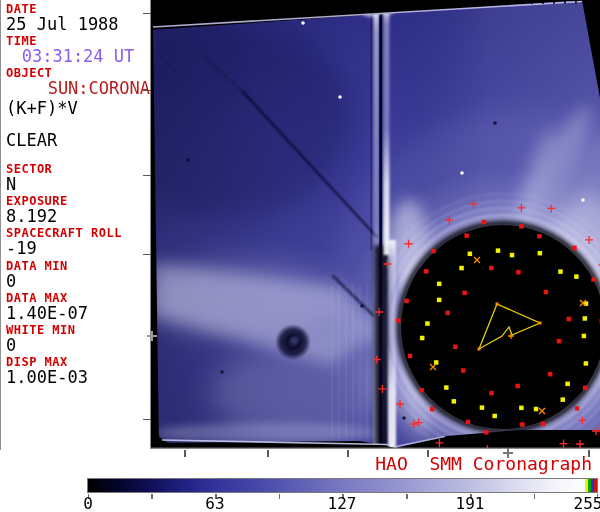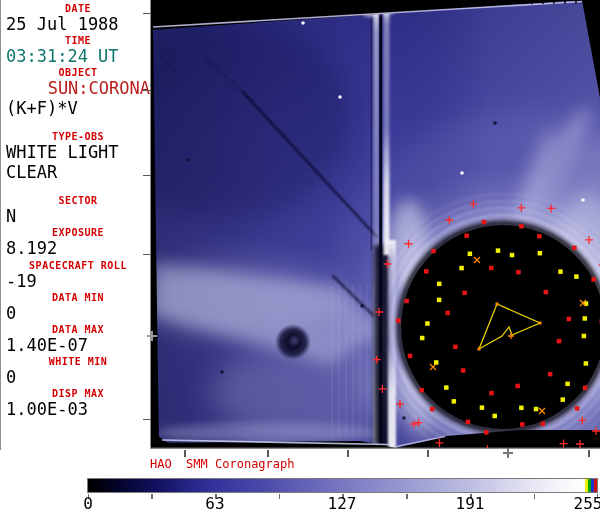--- a/index.html
+++ b/index.html
@@ -5,31 +5,31 @@
   html,body{margin:0;padding:0;background:#fff;}
   #app{position:relative;width:600px;height:512px;background:#fff;overflow:hidden;
        font-family:"DejaVu Sans Mono",monospace;}
   #win-border-top{position:absolute;left:0;top:0;width:150px;height:1px;background:#909090;}
   #win-border-left{position:absolute;left:0;top:0;width:1px;height:450px;background:#909090;}
 
   
   #sidebar{position:absolute;left:1px;top:0;width:149px;height:450px;background:#ffffff;}
   .meta-entry{height:32.07px;padding-left:5px;overflow:visible;}
   .meta-entry:first-child{padding-top:3px;}
-  .meta-label{font-weight:bold;font-size:10px;line-height:12px;letter-spacing:.5px;color:#d40000;
-              white-space:pre;text-align:center;}
+  .meta-label{font-weight:bold;font-size:12px;line-height:12px;letter-spacing:.5px;color:#d40000;
+              white-space:pre;}
   .meta-value{font-size:17px;line-height:18px;color:#000;white-space:pre;margin-top:0px;}
 
   
   #frame{position:absolute;left:150px;top:0;width:450px;height:449px;background:#000;overflow:hidden;}
   #frame svg{display:block;}
 
   
-  #title{position:absolute;left:150px;top:454px;width:450px;text-align:left;
-         font-size:12px;line-height:20px;color:#d40000;white-space:pre;letter-spacing:0px;}
+  #title{position:absolute;left:142px;top:454px;width:450px;text-align:right;
+         font-size:18px;line-height:20px;color:#d40000;white-space:pre;letter-spacing:0px;}
   #colorbar{position:absolute;left:87px;top:478px;width:509px;height:13px;border:1px solid #7a7a7a;}
   #cb-grad{position:absolute;left:0;top:0;right:12px;bottom:0;
     background:linear-gradient(to right,#000000 0%,#04042a 6%,#10105c 13%,#232384 20%,
       #31319a 25%,#4a4aaa 35%,#7575c0 50%,#9494d0 62%,#b8b8e0 75%,#d8d8ee 85%,#f4f4fa 94%,#ffffff 100%);}
   .cb-stripe{position:absolute;top:0;bottom:0;width:3px;}
   #cb-ticks .cbt{position:absolute;top:494px;width:1.5px;height:5px;background:#6a6a6a;}
   #cb-labels .cbl{position:absolute;top:496px;font-size:16px;line-height:16px;color:#000;
                   transform:translateX(-50%);white-space:pre;}
   
   .tick{position:absolute;background:#5a5a5a;}
@@ -41,32 +41,28 @@
   <div id="win-border-top"></div>
   <div id="win-border-left"></div>
 
   <div id="sidebar">
       <div class="meta-entry">
         <div class="meta-label" style="color: rgb(212, 0, 0);">DATE</div>
         <div class="meta-value" style="color: rgb(0, 0, 0);">25 Jul 1988</div>
       </div>
       <div class="meta-entry">
         <div class="meta-label" style="color: rgb(212, 0, 0);">TIME</div>
-        <div class="meta-value" style="color: #0f766e;">03:31:24 UT</div>
+        <div class="meta-value" style="color: #8b5cf6; text-align: center;">03:31:24 UT</div>
       </div>
       <div class="meta-entry">
         <div class="meta-label" style="color: rgb(212, 0, 0);">OBJECT</div>
         <div class="meta-value" style="color: #b91c1c; text-align: right;">SUN:CORONA</div>
       </div>
       <div class="meta-entry">
         <div class="meta-value" style="color: rgb(0, 0, 0);">(K+F)*V</div>
-      </div>
-      <div class="meta-entry">
-        <div class="meta-label" style="color: rgb(212, 0, 0);">TYPE-OBS</div>
-        <div class="meta-value" style="color: rgb(0, 0, 0);">WHITE LIGHT</div>
       </div>
       <div class="meta-entry">
         <div class="meta-value" style="color: rgb(0, 0, 0);">CLEAR</div>
       </div>
       <div class="meta-entry">
         <div class="meta-label" style="color: rgb(212, 0, 0);">SECTOR</div>
         <div class="meta-value" style="color: rgb(0, 0, 0);">N</div>
       </div>
       <div class="meta-entry">
         <div class="meta-label" style="color: rgb(212, 0, 0);">EXPOSURE</div>

